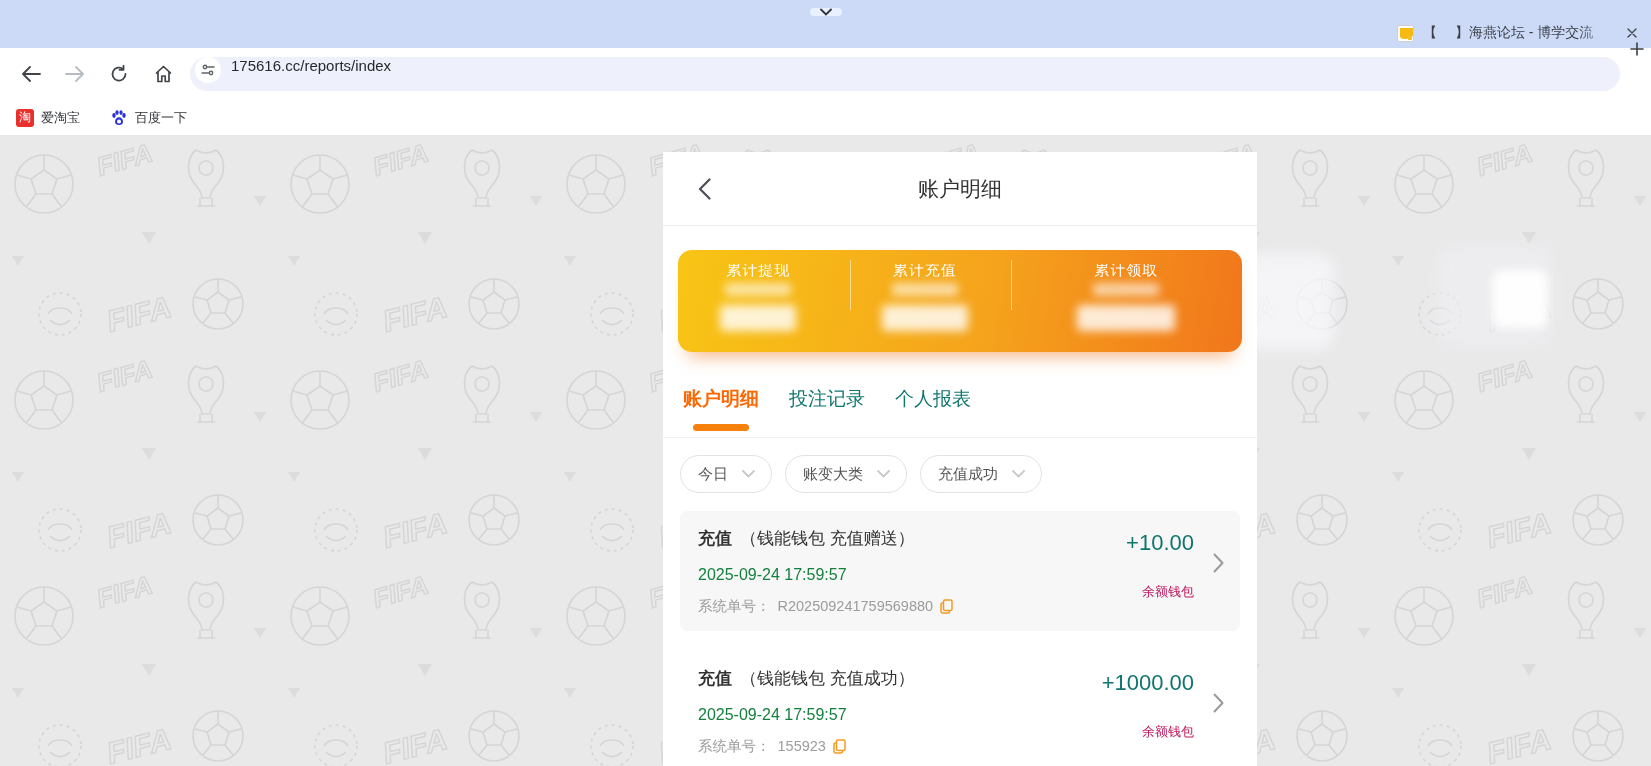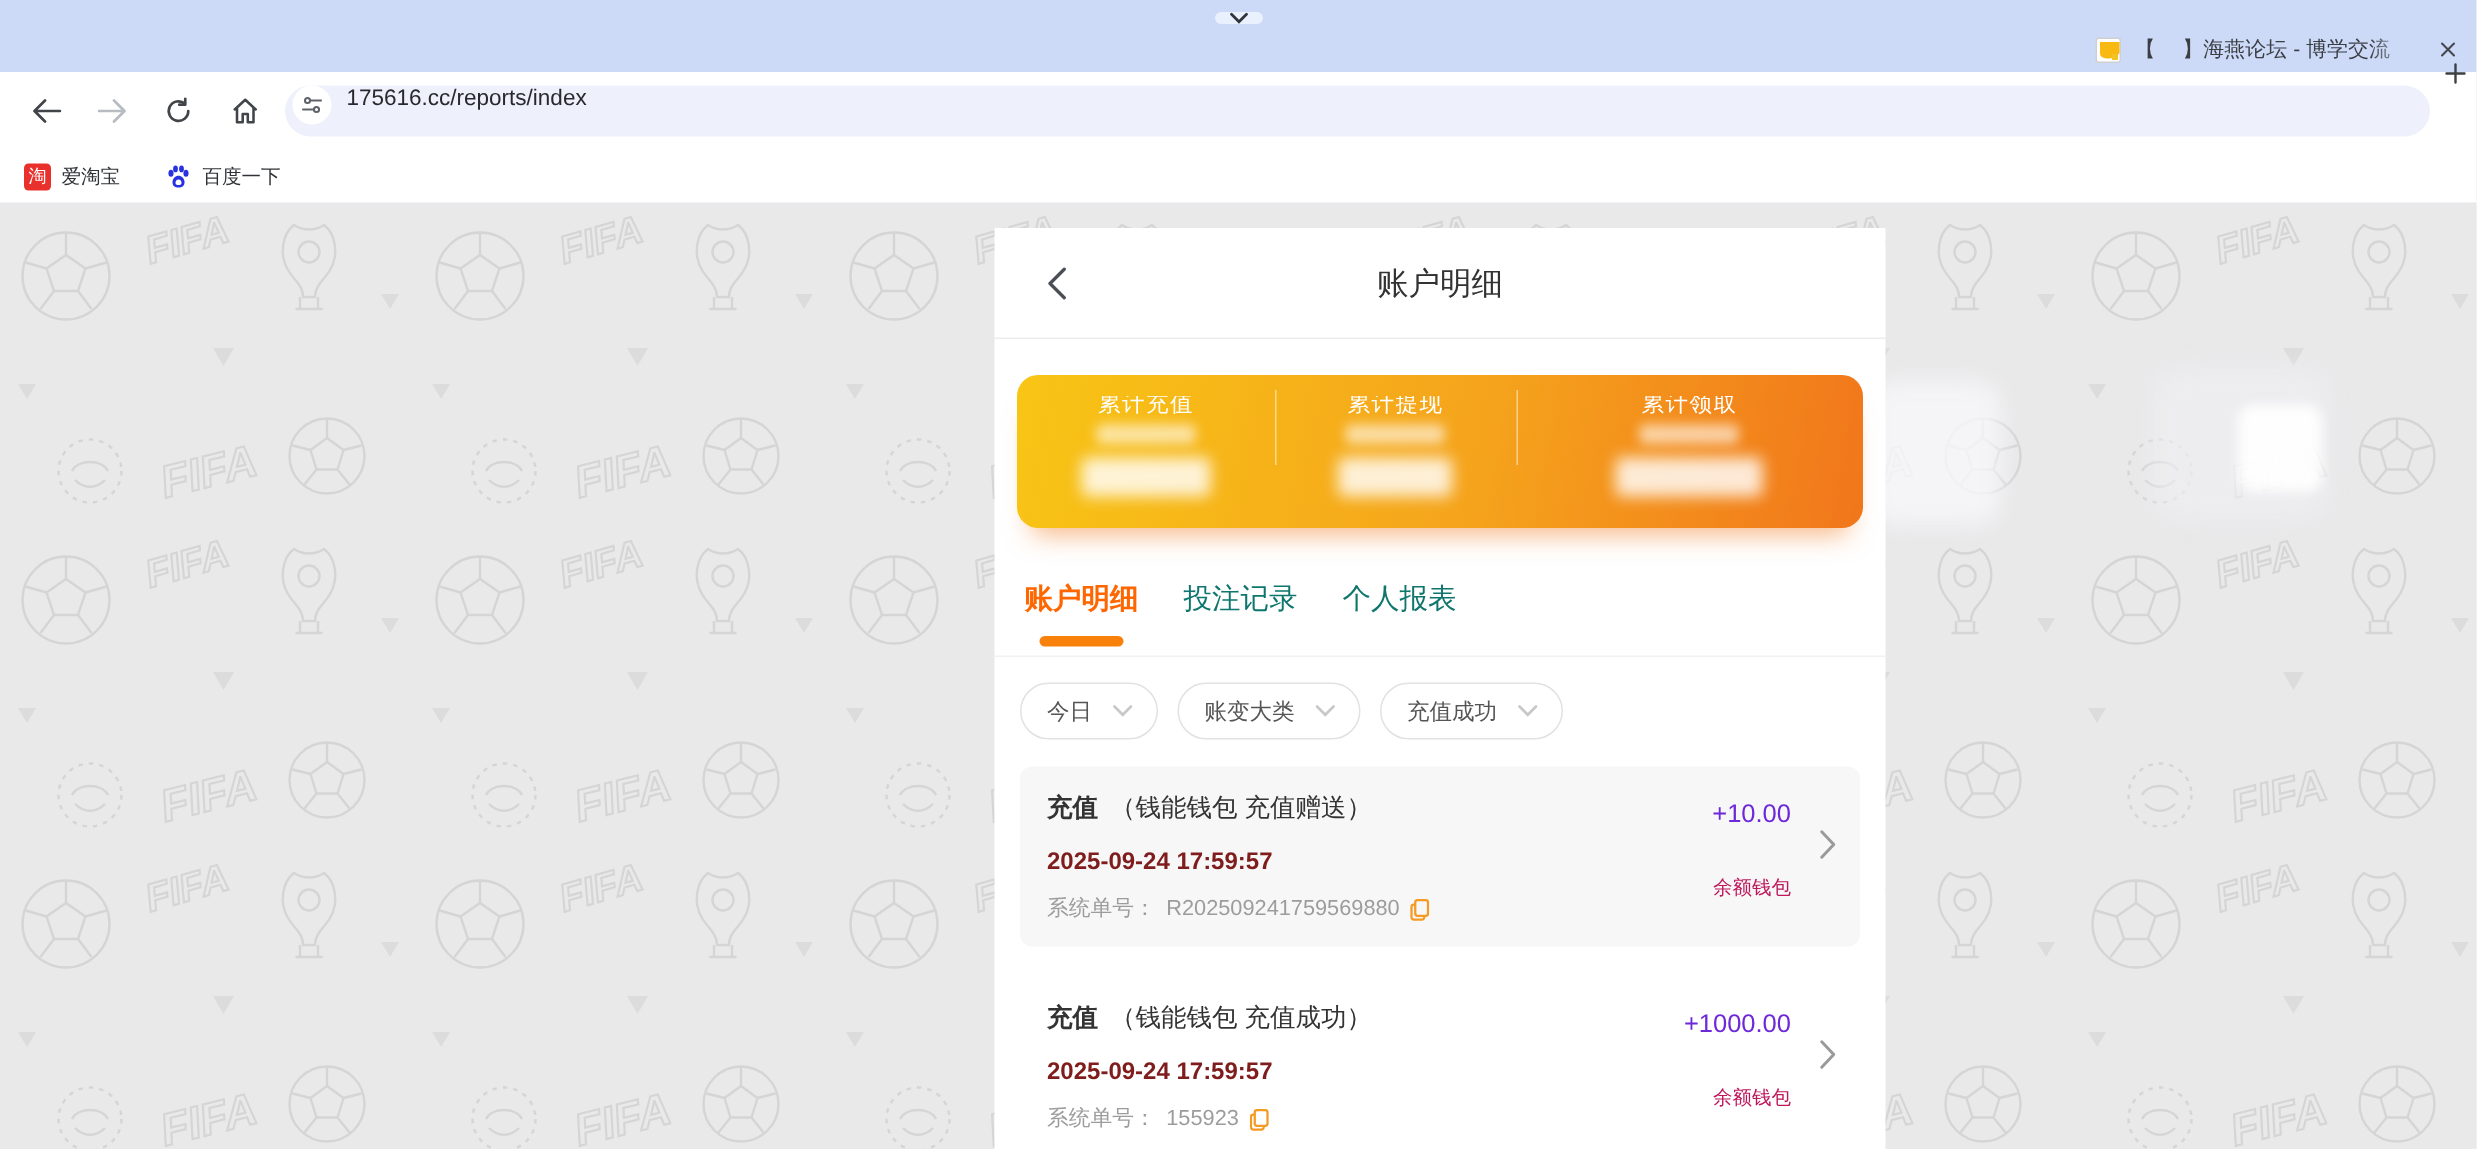--- a/index.html
+++ b/index.html
@@ -66,24 +66,24 @@
 
   .filters { display:flex; gap:13px; padding:17px 17px 0; }
   .fpill { height:38px; border:1px solid #e2e2e2; border-radius:19px; display:flex; align-items:center; gap:14px; padding:0 16px 0 17px; font-size:15px; color:#555; cursor:pointer; background:#fff; }
 
   .list { padding:18px 17px 0; }
   .item { position:relative; border-radius:8px; padding:16px 18px; }
   .item.gray { background:#f7f7f8; }
   .item + .item { margin-top:20px; }
   .row-top { font-size:17px; color:#333; line-height:24px; }
   .t-type { font-weight:bold; margin-right:8px; }
-  .t-time { margin-top:14px; font-size:16px; color:#7f1d1d; line-height:20px;font-weight:bold; }
+  .t-time { margin-top:14px; font-size:16px; color:#15803d; line-height:20px; }
   .t-order { margin-top:12px; font-size:14.5px; color:#9c9c9c; line-height:18px; display:flex; align-items:center; gap:7px; }
   .rcol { position:absolute; right:46px; top:22px; text-align:right; }
-  .amount { font-size:17px; color:#6d28d9; line-height:20px; }
+  .amount { font-size:22px; color:#0f766e; line-height:20px; }
   .wallet { margin-top:30px; font-size:13px; color:#be185d; }
   .chev { position:absolute; right:16px; top:42px; cursor:pointer; }
   .copy-btn { cursor:pointer; display:flex; }
 </style>
 </head>
 <body>
 
 <div class="tabstrip">
   <div class="tab-search">
     <svg width="12" height="8" viewBox="0 0 12 8">
@@ -209,30 +209,30 @@
             <path d="M11.5 1.5 L2 11 L11.5 20.5" stroke="#4a4f55" stroke-width="2.2" fill="none" stroke-linecap="round" stroke-linejoin="round"></path>
           </svg>
       </span>
       <span class="page-title">账户明细</span>
     </div>
 
     <div class="card-wrap">
       <div class="card">
         <div class="divider d1"></div>
         <div class="divider d2"></div>
+        <div class="stat s2">
+          <div class="stat-label-clip">
+              <div class="stat-label">累计提现</div>
+            </div>
+          <div class="blur-sm"></div>
+          <div class="blur-lg"></div>
+        </div>
         <div class="stat s1">
           <div class="stat-label-clip">
               <div class="stat-label">累计充值</div>
-            </div>
-          <div class="blur-sm"></div>
-          <div class="blur-lg"></div>
-        </div>
-        <div class="stat s2">
-          <div class="stat-label-clip">
-              <div class="stat-label">累计提现</div>
             </div>
           <div class="blur-sm"></div>
           <div class="blur-lg"></div>
         </div>
         <div class="stat s3">
           <div class="stat-label-clip">
               <div class="stat-label">累计领取</div>
             </div>
           <div class="blur-sm"></div>
           <div class="blur-lg"></div>

